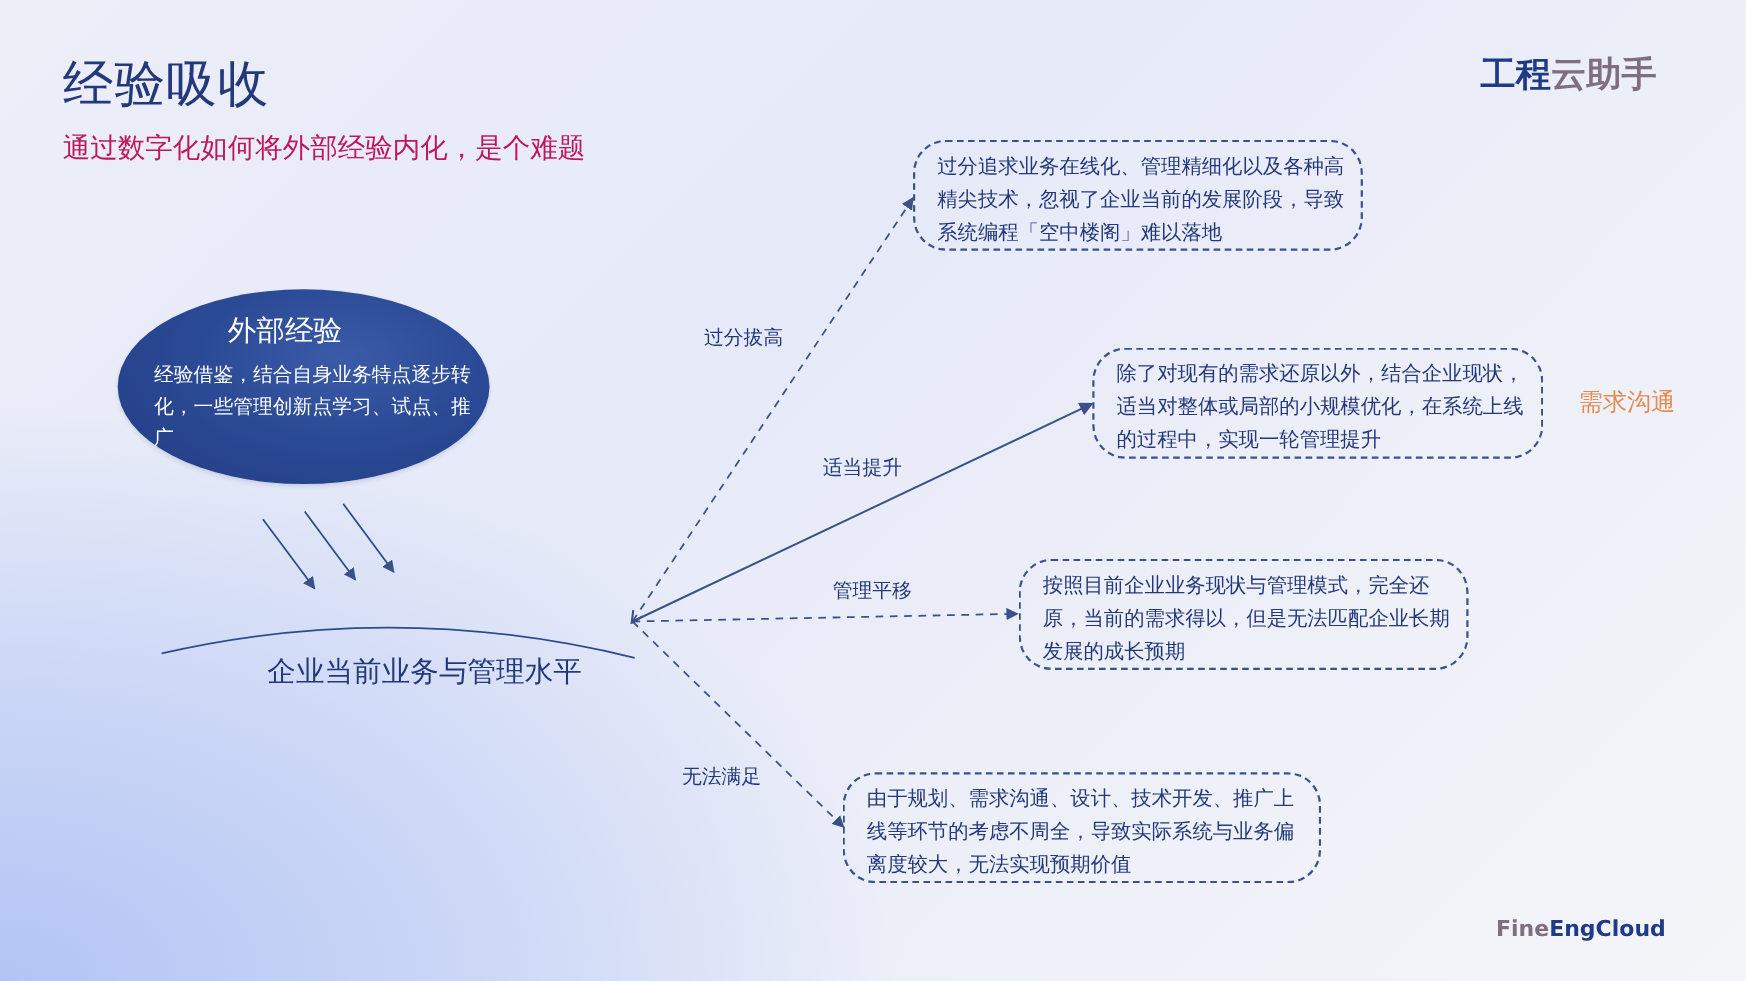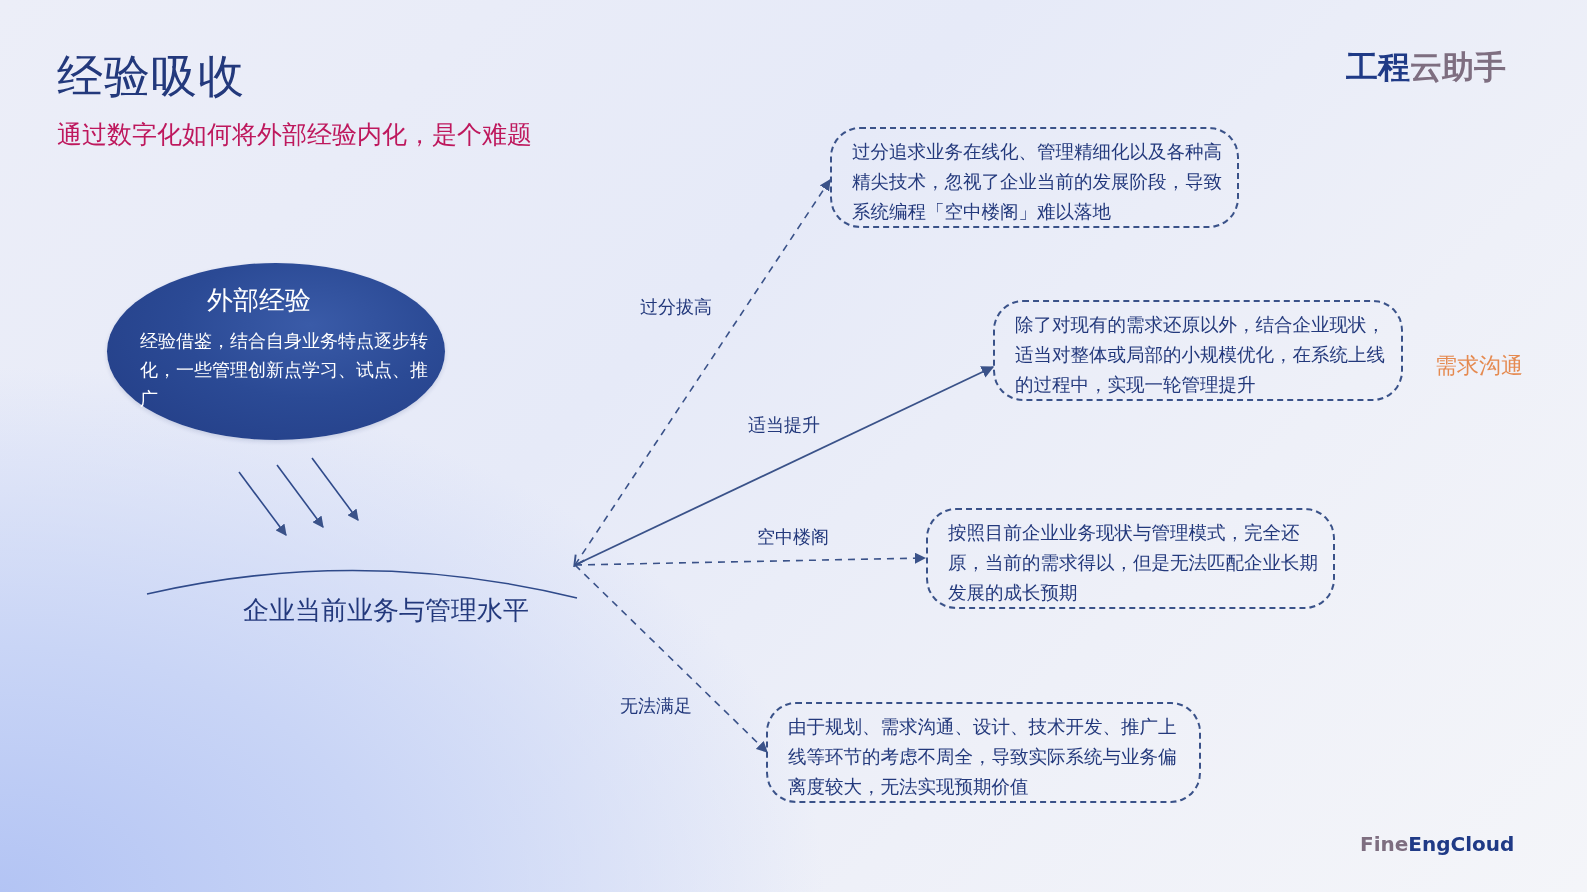--- a/index.html
+++ b/index.html
@@ -91,27 +91,27 @@
 </div>
 
 <div class="abs ellipse"></div>
 <div class="abs ellipse-title">外部经验</div>
 <div class="abs ellipse-body">经验借鉴，结合自身业务特点逐步转化，一些管理创新点学习、试点、推广</div>
 
 <div class="abs base-label">企业当前业务与管理水平</div>
 
 <div class="abs branch-label" style="left:640px; top:295px;">过分拔高</div>
 <div class="abs branch-label" style="left:748px; top:413px;text-align:center;">适当提升</div>
-<div class="abs branch-label" style="left:757px; top:525px;">空中楼阁</div>
+<div class="abs branch-label" style="left:757px; top:525px;">管理平移</div>
 <div class="abs branch-label" style="left:620px; top:694px;">无法满足</div>
 
 <div class="abs dash-box" style="left:830px; top:127px; width:409px; height:101px;">
   <span>过分追求业务在线化、管理精细化以及各种高精尖技术，忽视了企业当前的发展阶段，导致系统编程「空中楼阁」难以落地</span>
 </div>
-<div class="abs dash-box" style="left:993px; top:300px; width:410px; height:101px;">
+<div class="abs dash-box" style="left:993px; top:316px; width:410px; height:101px;font-family:Liberation Mono, monospace;">
   <span>除了对现有的需求还原以外，结合企业现状，适当对整体或局部的小规模优化，在系统上线的过程中，实现一轮管理提升</span>
 </div>
 <div class="abs dash-box" style="left:926px; top:508px; width:409px; height:101px;">
   <span>按照目前企业业务现状与管理模式，完全还原，当前的需求得以，但是无法匹配企业长期发展的成长预期</span>
 </div>
 <div class="abs dash-box" style="left:766px; top:702px; width:435px; height:101px;">
   <span>由于规划、需求沟通、设计、技术开发、推广上线等环节的考虑不周全，导致实际系统与业务偏离度较大，无法实现预期价值</span>
 </div>
 
 <div class="abs best-route">需求沟通</div>

